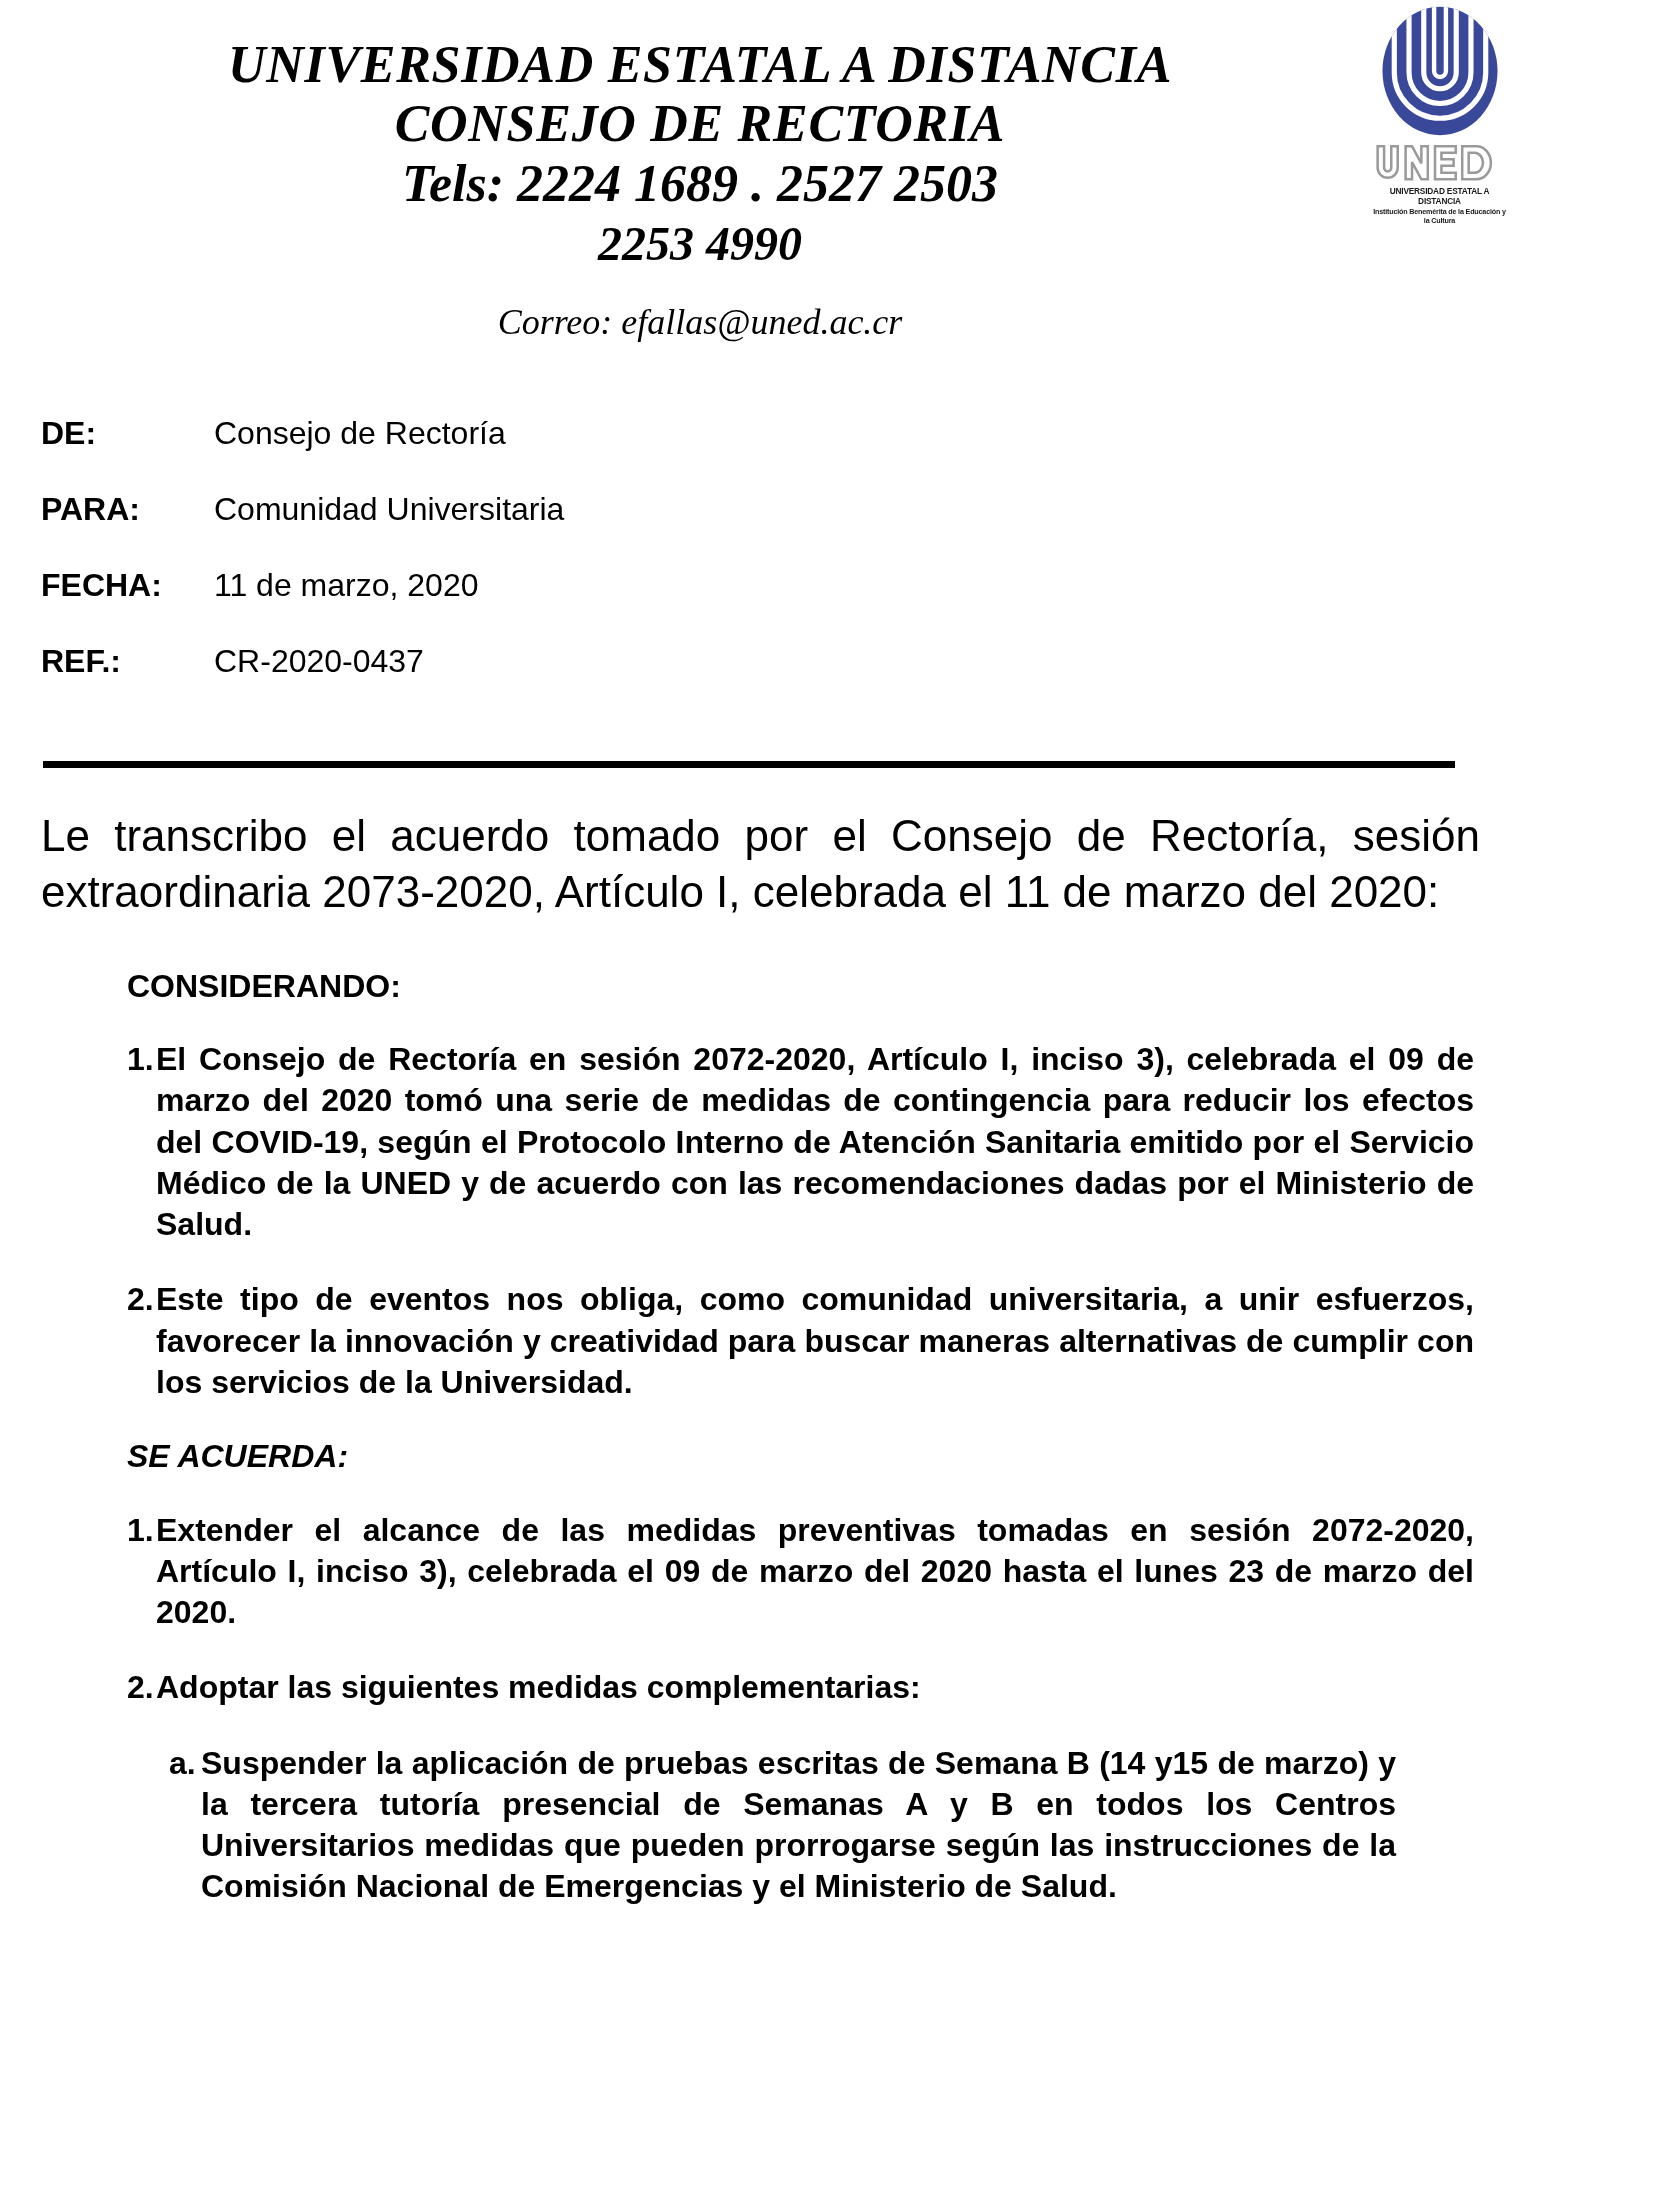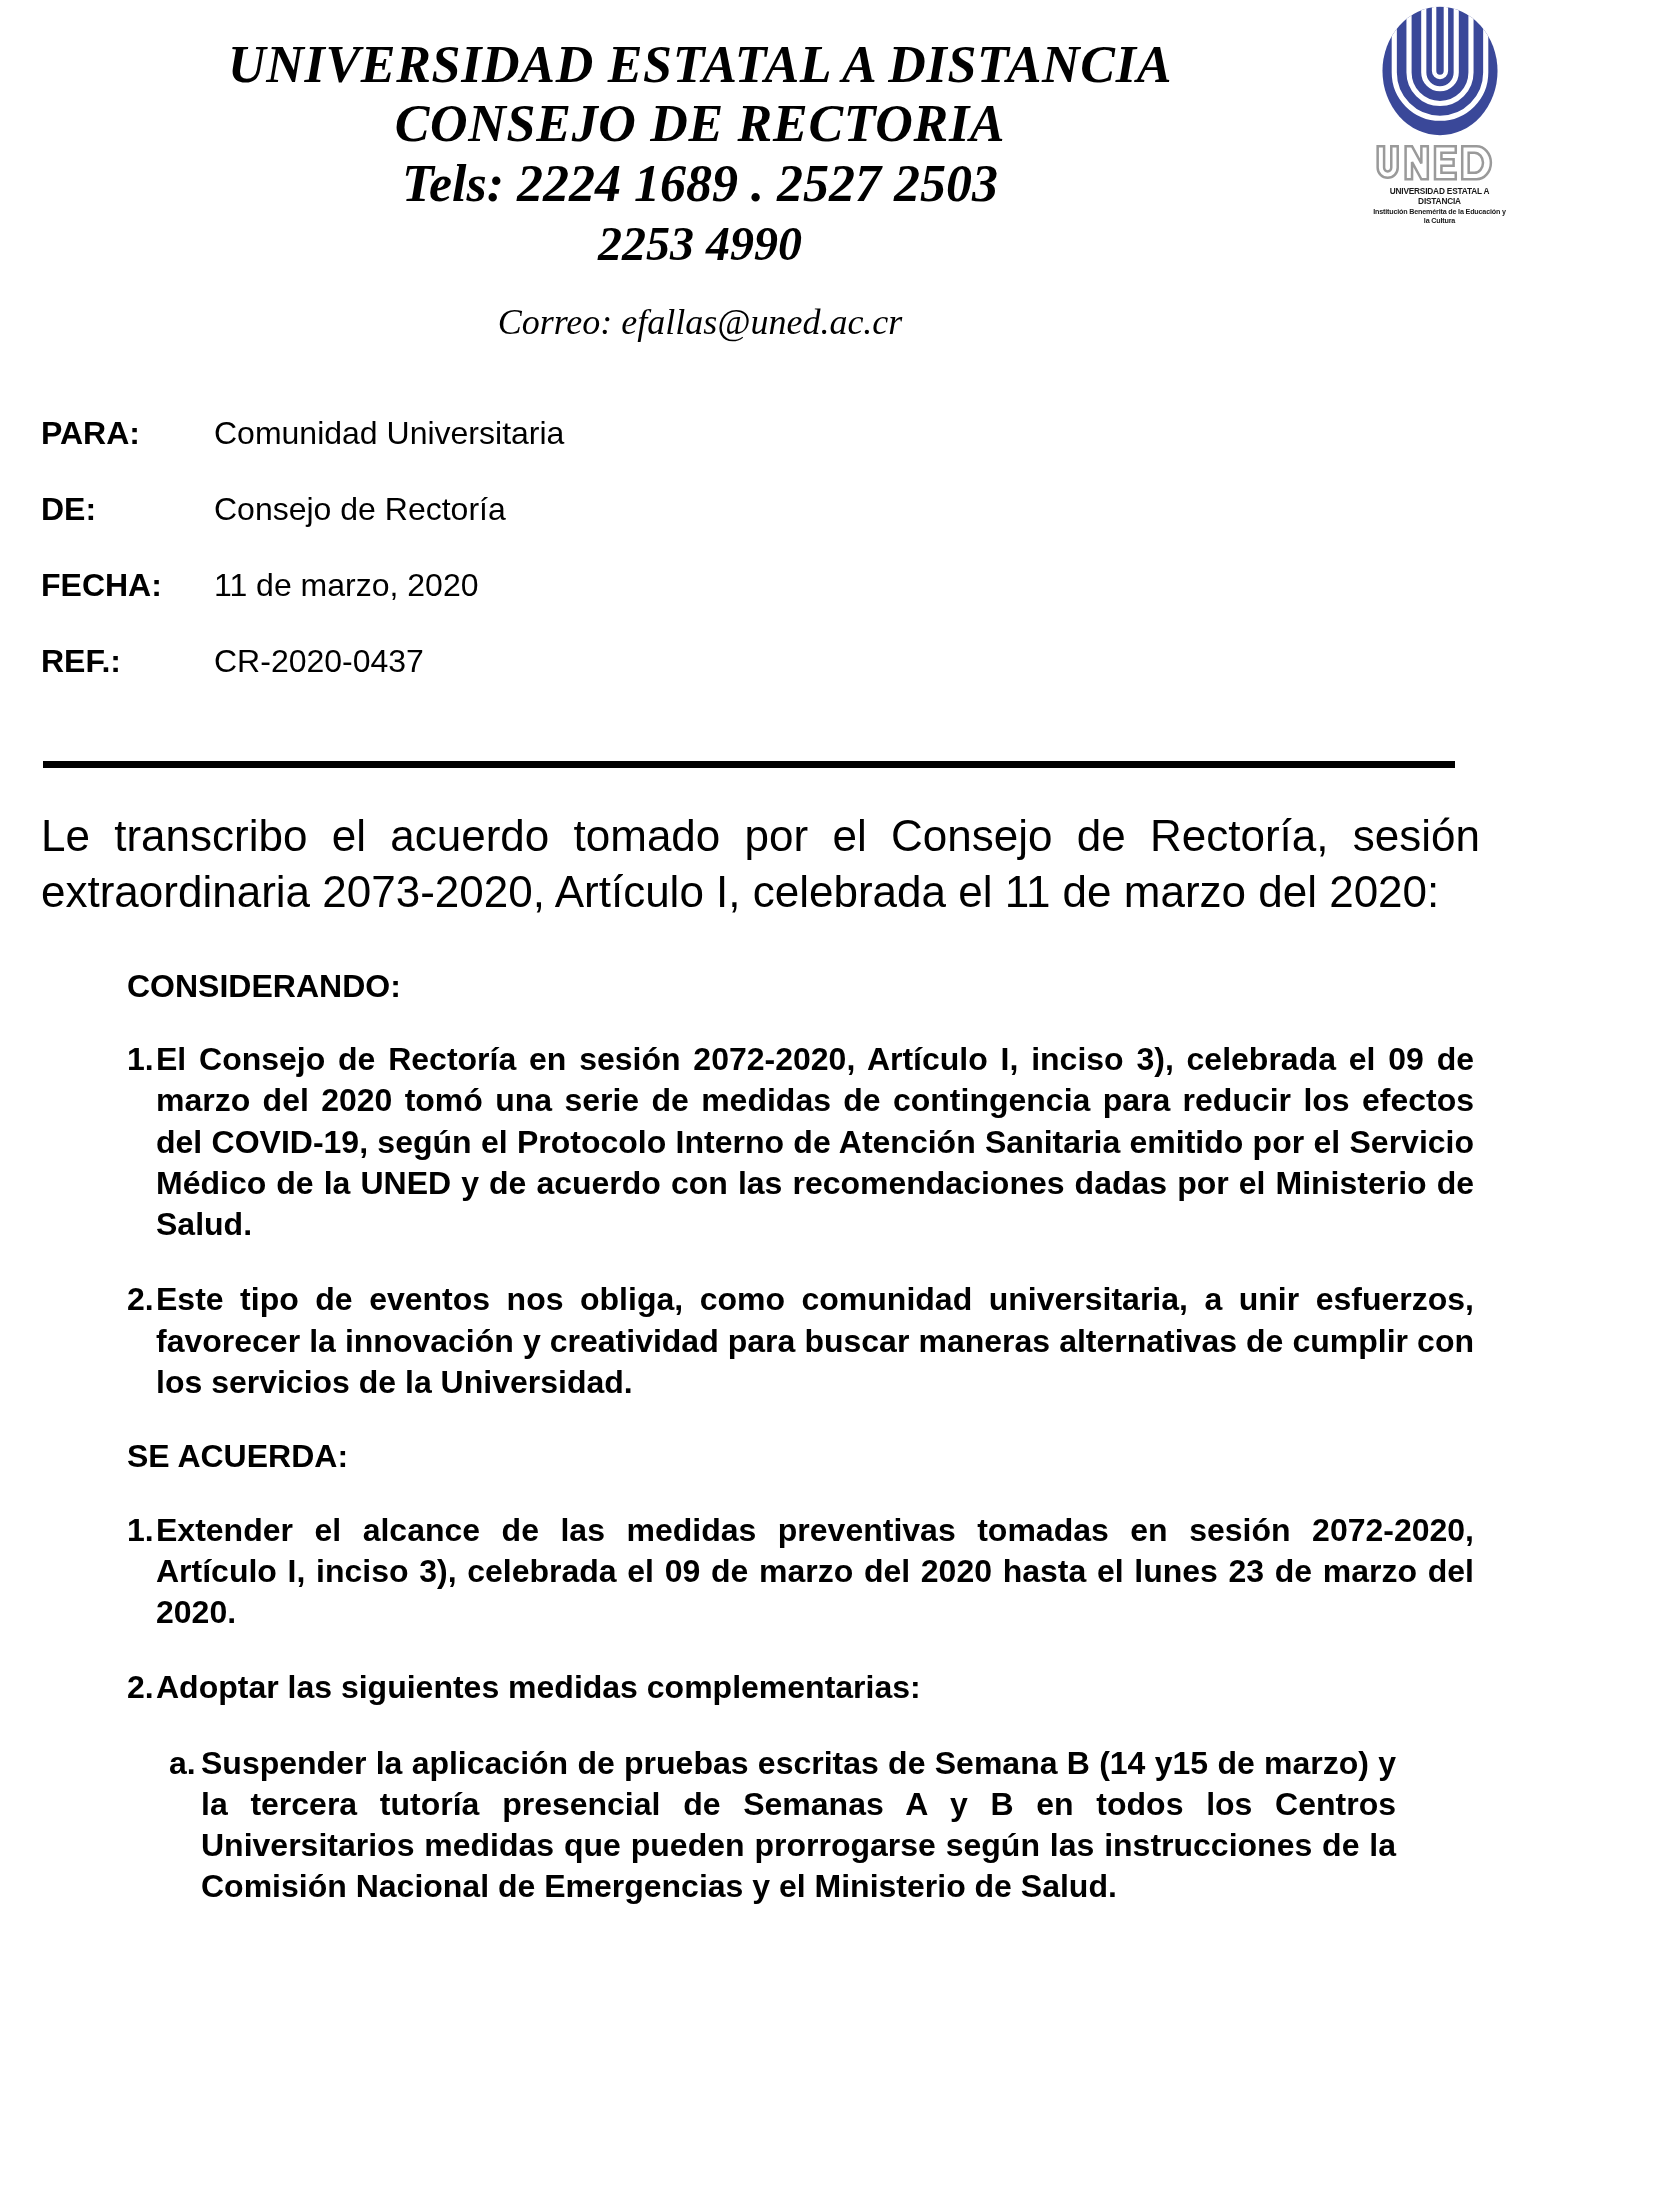--- a/index.html
+++ b/index.html
@@ -160,20 +160,21 @@
   }
   .section-head {
     font-size: 32px;
     font-weight: bold;
     margin: 0 0 34px 0;
     padding-left: 86px;
     line-height: 1.2;
   }
   .section-head.spaced-top {
     margin-top: 21px;
+    font-style: italic;
   }
   .num-item {
     position: relative;
     font-size: 32px;
     font-weight: bold;
     line-height: 1.29;
     text-align: justify;
     text-justify: inter-word;
     margin: 0 0 34px 0;
     padding-left: 115px;
@@ -257,26 +258,26 @@
       </g>
     </svg>
 
     <div class="logo-tag1">UNIVERSIDAD ESTATAL A DISTANCIA</div>
     <div class="logo-tag2">Institución Benemérita de la Educación y la Cultura</div>
   </div>
 </div>
 
 <div class="meta-block">
   <div class="meta-row">
+    <div class="meta-label">DE:</div>
+    <div class="meta-value">Consejo de Rectoría</div>
+  </div>
+  <div class="meta-row">
     <div class="meta-label">PARA:</div>
     <div class="meta-value">Comunidad Universitaria</div>
-  </div>
-  <div class="meta-row">
-    <div class="meta-label">DE:</div>
-    <div class="meta-value">Consejo de Rectoría</div>
   </div>
   <div class="meta-row">
     <div class="meta-label">FECHA:</div>
     <div class="meta-value">11 de marzo, 2020</div>
   </div>
   <div class="meta-row">
     <div class="meta-label">REF.:</div>
     <div class="meta-value">CR-2020-0437</div>
   </div>
 </div>

